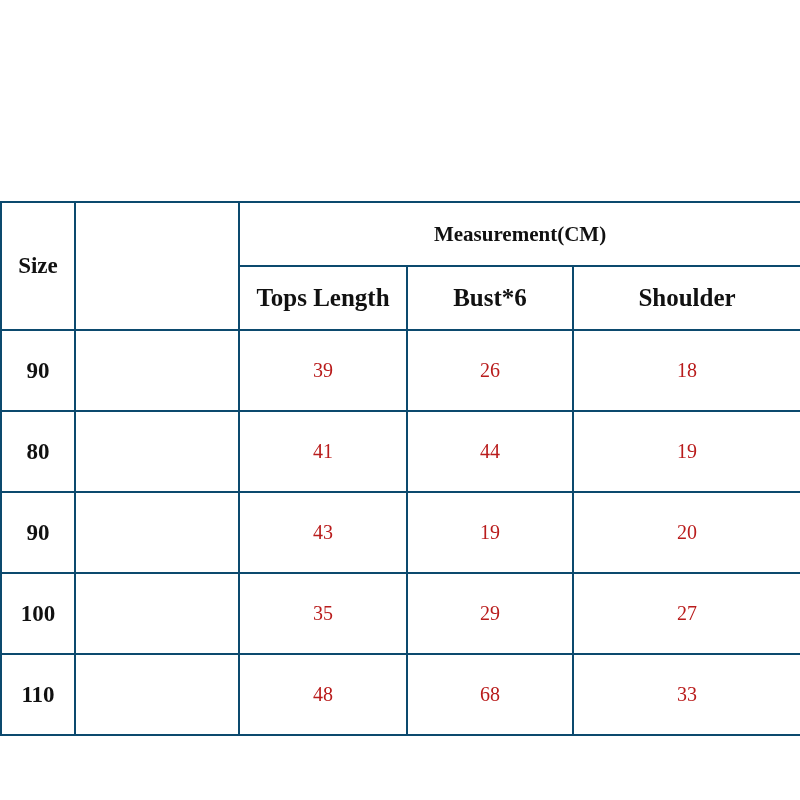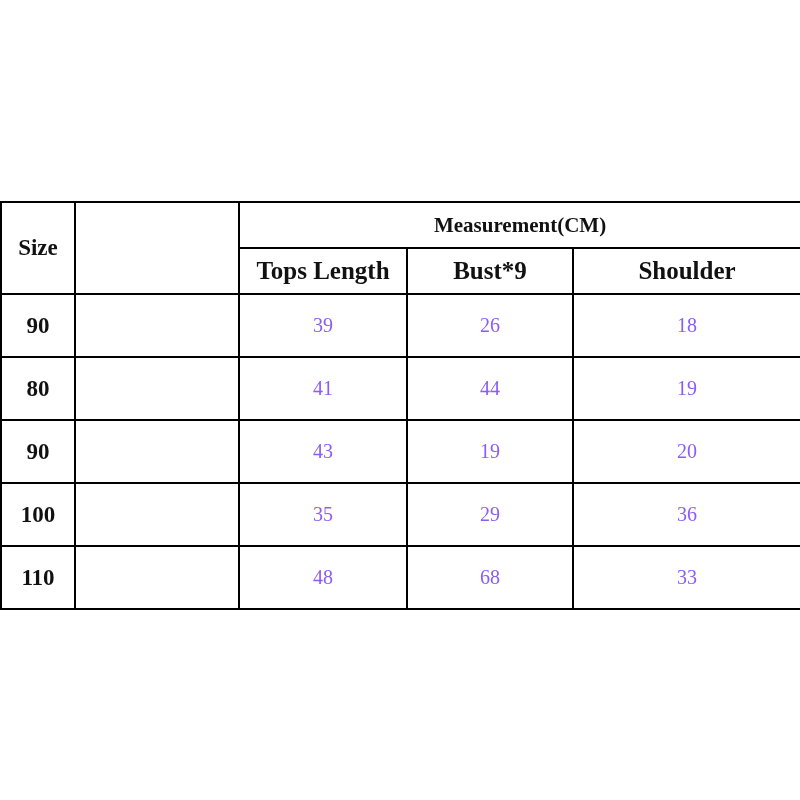--- a/index.html
+++ b/index.html
@@ -24,22 +24,22 @@
 
   table.size-table {
     border-collapse: collapse;
     table-layout: fixed;
     width: 800px;
     background: #ffffff;
   }
 
   table.size-table td,
   table.size-table th {
-    border: 2px solid #000000;
-    padding: 0;
+    border: 2px solid #0c4a6e;
+    padding: 9px;
     text-align: center;
     vertical-align: middle;
     font-weight: bold;
     color: #111111;
     background: #ffffff;
   }
 
   
   col.c-size      { width: 74px; }
   col.c-blank     { width: 164px; }
@@ -74,21 +74,21 @@
     height: 61px;
     font-size: 21px;
     font-weight: bold;
   }
   .row-data td.size-cell {
     font-size: 23px;
   }
   .row-data td.val-cell {
     font-size: 20px;
     font-weight: normal;
-    color: #8b5cf6;
+    color: #b91c1c;
   }
   
   .blank-cell {
     border-left: 2px solid #000000;
     border-right: 2px solid #000000;
   }
 </style>
 </head>
 <body>
 
@@ -102,21 +102,21 @@
       <col class="c-shoulder">
     </colgroup>
     <tbody>
       <tr>
         <td class="cell-size-hdr hdr-red" rowspan="2">Size</td>
         <td class="cell-size-hdr cell-blank blank-cell" rowspan="2"></td>
         <td class="cell-measure hdr-red" colspan="3">Measurement(CM)</td>
       </tr>
       <tr>
         <td class="cell-subhdr hdr-red">Tops Length</td>
-        <td class="cell-subhdr hdr-red">Bust*9</td>
+        <td class="cell-subhdr hdr-red">Bust*6</td>
         <td class="cell-subhdr hdr-red">Shoulder</td>
       </tr>
 
       <tr class="row-data">
         <td class="size-cell">90</td>
         <td class="cell-blank blank-cell"></td>
         <td class="val-cell">39</td>
         <td class="val-cell">26</td>
         <td class="val-cell">18</td>
       </tr>
@@ -135,21 +135,21 @@
         <td class="val-cell">43</td>
         <td class="val-cell">19</td>
         <td class="val-cell">20</td>
       </tr>
 
       <tr class="row-data">
         <td class="size-cell">100</td>
         <td class="cell-blank blank-cell"></td>
         <td class="val-cell">35</td>
         <td class="val-cell">29</td>
-        <td class="val-cell">36</td>
+        <td class="val-cell">27</td>
       </tr>
 
       <tr class="row-data">
         <td class="size-cell">110</td>
         <td class="cell-blank blank-cell"></td>
         <td class="val-cell">48</td>
         <td class="val-cell">68</td>
         <td class="val-cell">33</td>
       </tr>
     </tbody>

